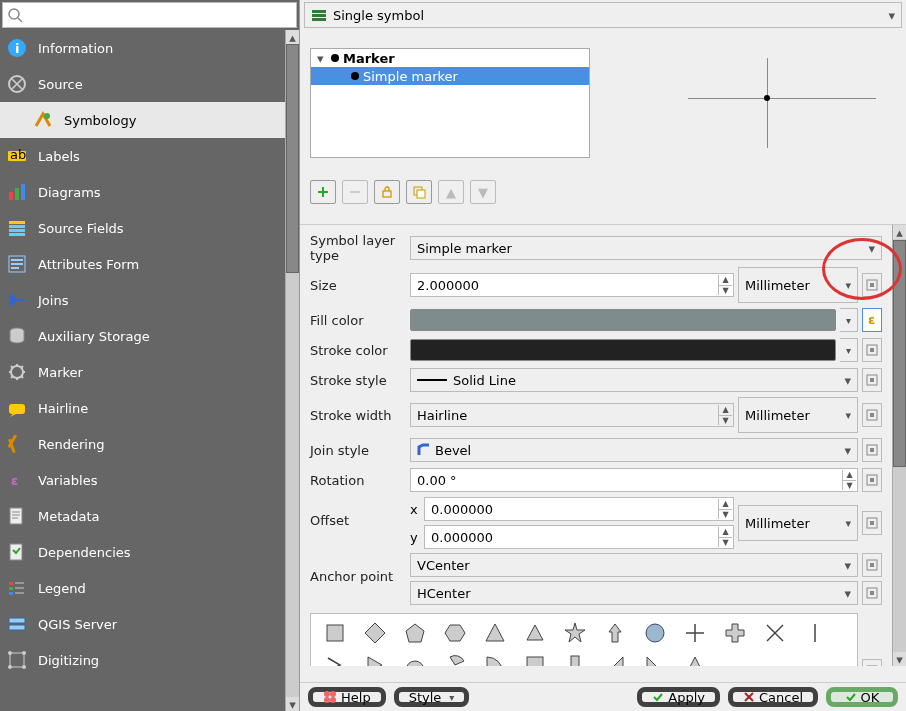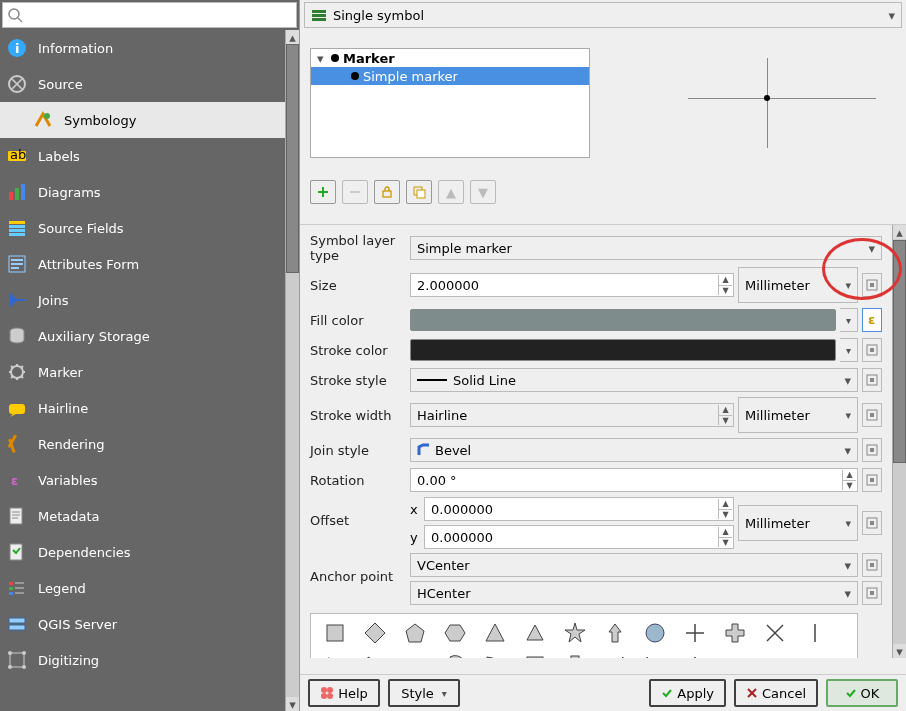--- a/index.html
+++ b/index.html
@@ -72,21 +72,21 @@
 .sym-row { display:flex; gap:12px; align-items:center; padding-left:4px;}
 .sym-cell { width:28px; height:26px; display:flex; align-items:center; justify-content:center; }
 .sym-cell svg { width:22px; height:22px; }
 
 .collapser { display:flex; align-items:center; gap:4px; font-weight:bold; margin:6px 0 2px 0; cursor:pointer;}
 .collapser .tri { font-size:11px;}
 
 
 .bbar { display:flex; align-items:center; gap:8px; padding:4px 8px; border-top:1px solid #ccc; background:#efefef;}
 .bbar .spacer { flex:1; }
-.bbtn { height:28px; min-width:72px; padding:0 10px; border:2px solid #404040; background:#efefef; border-radius:2px; display:flex; align-items:center; justify-content:center; gap:4px;}
+.bbtn { height:20px; min-width:72px; padding:0 10px; border:5px solid #404040; background:#efefef; border-radius:8px; display:flex; align-items:center; justify-content:center; gap:4px;}
 .bbtn.primary { background:#dfe8df; border-color: #6a6;}
 .bbtn .ddarrow { margin-left:4px; font-size:10px; color:#555;}
 
 
 .hl-circle { position:absolute; border:3px solid #d33; border-radius:50%; width:80px; height:62px; pointer-events:none; }
 
 
 svg { display:block; }
 </style>
 </head>

